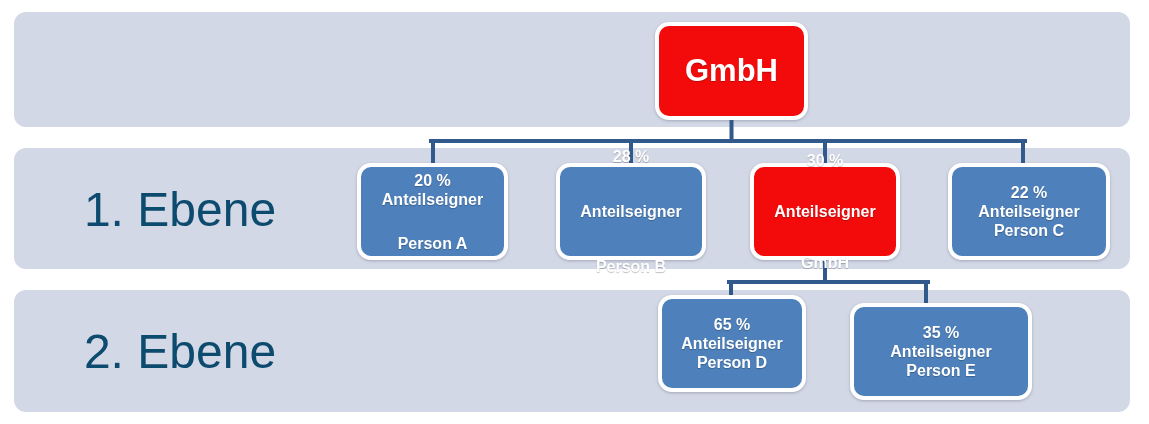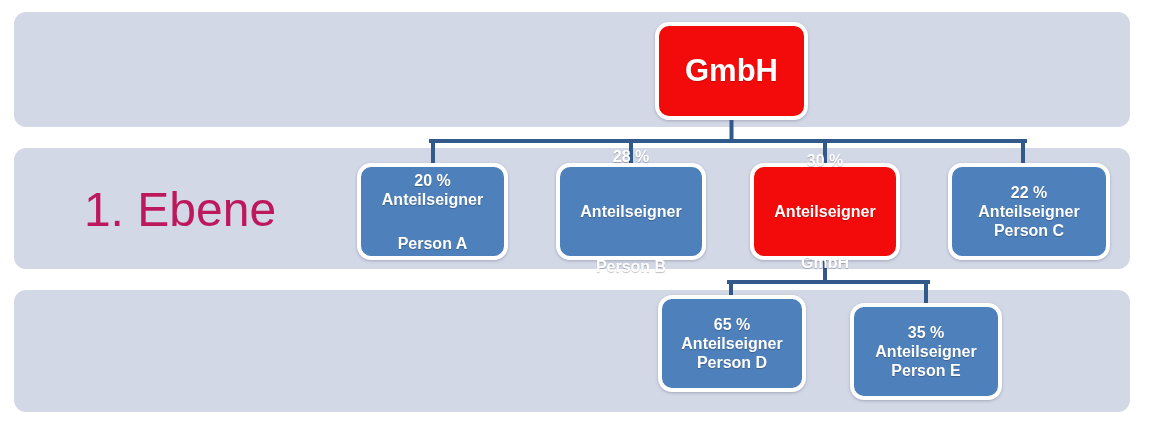--- a/index.html
+++ b/index.html
@@ -20,21 +20,21 @@
   .band-top   { top: 12px;  height: 115px; }
   .band-lvl1  { top: 148px; height: 121px; }
   .band-lvl2  { top: 290px; height: 122px; }
   .band-label {
     position: absolute;
     left: 40px;
     width: 280px;
     text-align: center;
     font-size: 48px;
     line-height: 48px;
-    color: #be185d;
+    color: #0c4a6e;
     letter-spacing: 0px;
   }
   .label-lvl1 { top: 186px; }
   .label-lvl2 { top: 328px; }
 
   .connectors {
     position: absolute;
     top: 0; left: 0;
     width: 1149px; height: 424px;
     pointer-events: none;
@@ -62,32 +62,33 @@
     line-height: 34px;
   }
   .node .line { font-size: 16px; line-height: 19px; }
   .node .line-gap { margin-top: 25px; }
 
   .node-a { left: 357px; top: 163px; width: 151px; height: 97px; }
   .node-b { left: 556px; top: 163px; width: 150px; height: 97px; gap: 36px; }
   .node-r { left: 750px; top: 163px; width: 150px; height: 97px; }
   .node-c { left: 948px; top: 163px; width: 162px; height: 97px; }
   .node-d { left: 658px; top: 295px; width: 148px; height: 97px; }
-  .node-e { left: 850px; top: 303px; width: 152px; height: 97px; }
+  .node-e { left: 850px; top: 303px; width: 182px; height: 97px; }
 </style>
 </head>
 <body>
 
 <div class="stage">
 
   <div class="band band-top" style="background: rgb(211, 216, 230);"></div>
   <div class="band band-lvl1" style="background: rgb(211, 216, 230);"></div>
   <div class="band band-lvl2" style="background: rgb(211, 216, 230);"></div>
 
   <div class="band-label label-lvl1">1. Ebene</div>
+  <div class="band-label label-lvl2">2. Ebene</div>
 
   <svg class="connectors" width="1149" height="424" viewBox="0 0 1149 424">
     <path d="M731.5 118 V141 M431 141 H1025 M433 141 V167 M631 141 V167 M825 141 V167 M1023 141 V167" fill="none" stroke-width="4" stroke-linecap="square" stroke="#31598c"></path>
     <path d="M825 257 V282 M729 282 H928 M731 282 V307 M926 282 V307" fill="none" stroke-width="4" stroke-linecap="square" stroke="#31598c"></path>
   </svg>
 
   <div class="node node-root" style="background: rgb(243, 11, 11);">
     <div>GmbH</div>
   </div>
 

